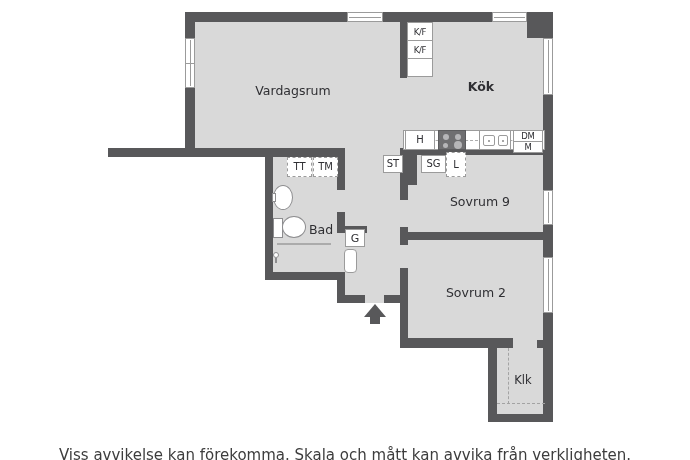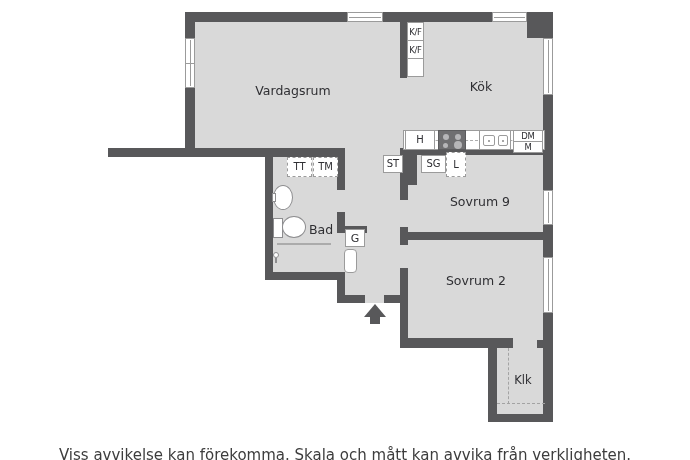--- a/index.html
+++ b/index.html
@@ -108,21 +108,21 @@
   <div class="wall" style="left:337px;top:295px;width:28px;height:8px;"></div>
 
   <div class="win win-h" style="left:347px;top:12px;width:36px;height:10px;"></div>
   <div class="win win-h" style="left:492px;top:12px;width:35px;height:10px;"></div>
   <div class="win win-v" style="left:185px;top:38px;width:10px;height:50px;"></div>
   <div class="dash-h" style="left:186px;top:63px;width:8px;border-top:1px solid var(--fixture-line);"></div>
   <div class="win win-v" style="left:543px;top:38px;width:10px;height:57px;"></div>
   <div class="win win-v" style="left:543px;top:190px;width:10px;height:35px;"></div>
   <div class="win win-v" style="left:543px;top:257px;width:10px;height:56px;"></div>
 
-  <div class="cellcol" style="left:407px;top:22px;width:17px;height:55px;">
+  <div class="cellcol" style="left:407px;top:22px;width:26px;height:55px;">
     <div class="cell">K/F</div>
     <div class="cell">K/F</div>
     <div class="cell"></div>
   </div>
 
   <div class="counter" style="left:403px;top:130px;width:142px;height:20px;"></div>
   <div class="box" style="left:405px;top:130px;width:30px;height:20px;">
     <span>H</span>
   </div>
   <div class="stove" style="left:438px;top:130px;width:28px;height:20px;">
@@ -170,21 +170,21 @@
   <div class="fixture ellipse" style="left:273px;top:252px;width:6px;height:6px;"></div>
   <div class="abs" style="left:275px;top:258px;width:2px;height:5px;background:#8d8d8f;"></div>
 
   <div class="dash-v" style="left:508px;top:348px;height:56px;"></div>
   <div class="dash-h" style="left:497px;top:403px;width:48px;"></div>
 
   <div class="arrow-head" style="left:364px;top:304px;"></div>
   <div class="arrow-stem" style="left:370px;top:316px;width:10px;height:8px;"></div>
 
   <div class="roomlabel" style="left:293px;top:90px;">Vardagsrum</div>
-  <div class="roomlabel" style="left:481px;top:86px;">Kök</div>
+  <div class="roomlabel" style="left:481px;top:86px;font-weight:bold;">Kök</div>
   <div class="roomlabel" style="left:480px;top:201px;">Sovrum 9</div>
-  <div class="roomlabel" style="left:476px;top:280px;">Sovrum 2</div>
+  <div class="roomlabel" style="left:476px;top:292px;">Sovrum 2</div>
   <div class="roomlabel" style="left:321px;top:229px;">Bad</div>
   <div class="roomlabel" style="left:523px;top:380px;font-size:11.5px;">Klk</div>
 
 </div>
 
 <div class="caption">Viss avvikelse kan förekomma. Skala och mått kan avvika från verkligheten.</div>
 
 </body></html>

